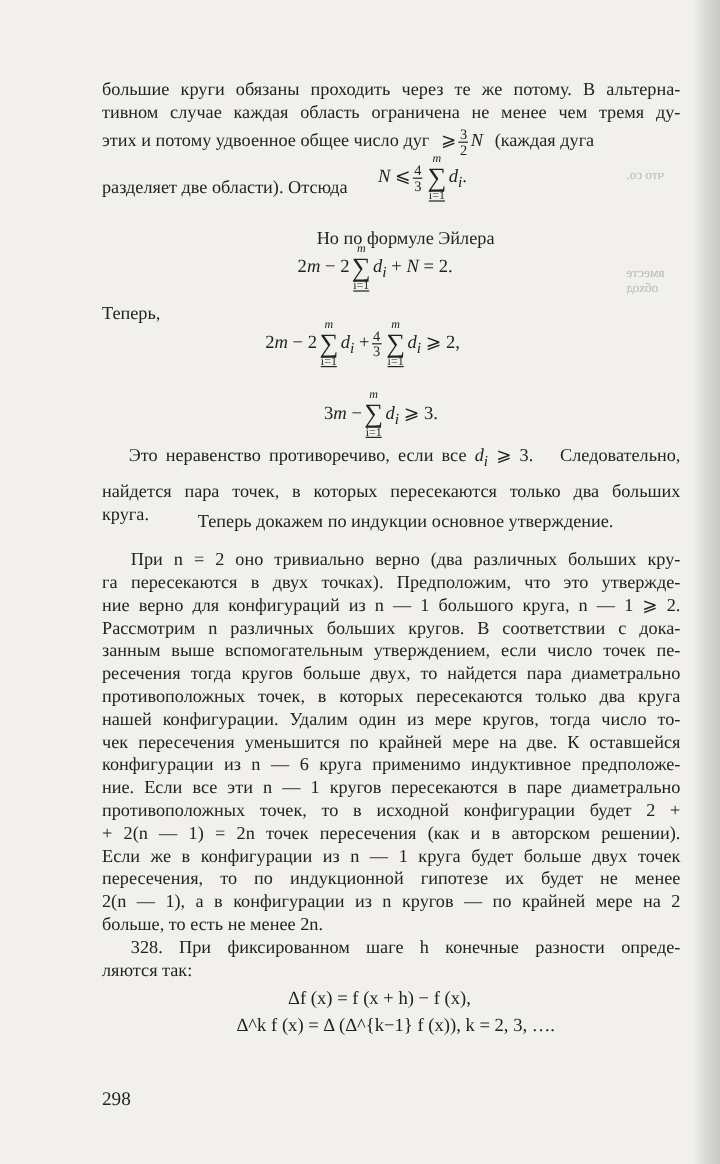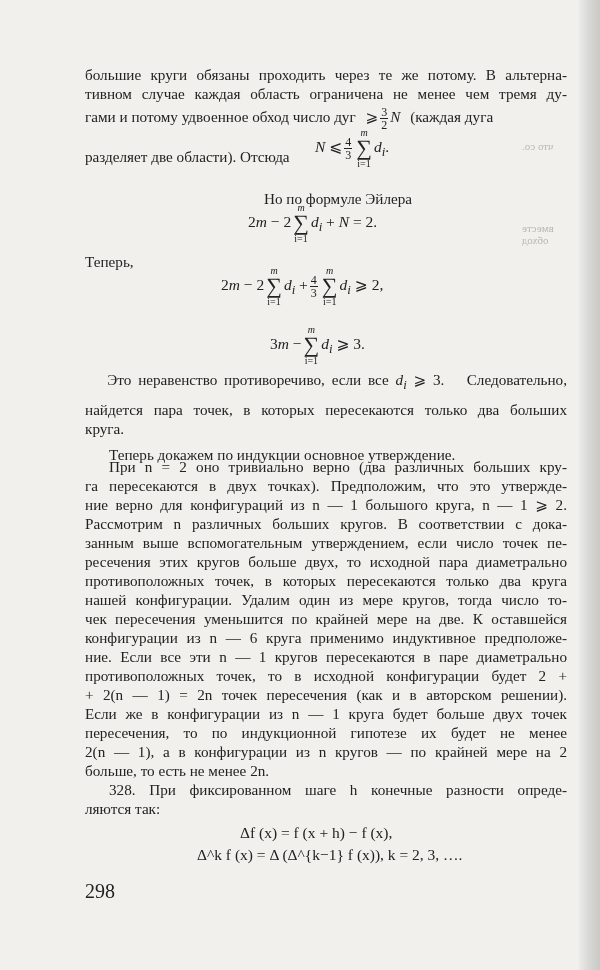--- a/index.html
+++ b/index.html
@@ -23,40 +23,40 @@
     position: absolute; left: 0; width: 482px; font-size: 15.2px;
     white-space: nowrap; line-height: 18px; text-align: justify;
   }
   .j { text-align-last: justify; }
   .ind { padding-left: 24px; box-sizing: border-box; }
   .f { position: absolute; font-size: 15.5px; white-space: nowrap; font-style: normal; }
   i { font-style: italic; }
   .sum { display: inline-block; position: relative; text-align: center; vertical-align: middle; margin: 0 2px; }
   .sum .sig { font-size: 22px; line-height: 20px; display:block; }
   .sum .top { font-size: 10px; font-style: italic; display:block; line-height: 10px; }
-  .sum .bot { font-size: 10px; display:block; line-height: 11px; }
+  .sum .bot { font-size: 10px; display:block; line-height: 11px; text-decoration: underline; }
   .frac { display: inline-block; vertical-align: middle; text-align: center; font-size: 12px; line-height: 12px; margin: 0 2px; }
   .frac span { display: block; }
   .frac .num { border-bottom: 1px solid #222; padding: 0 1px; }
-  .pageno { position: absolute; left: 85px; top: 880px; font-size: 20px; }
+  .pageno { position: absolute; left: 85px; top: 908px; font-size: 16px; }
 </style>
 </head>
 <body>
 
 <div class="edge"></div>
 <div class="bleed" style="top:140px">что со.</div>
 <div class="bleed" style="top:222px">вместе</div>
 <div class="bleed" style="top:234px">обход</div>
 
 <div class="page">
 
   <div class="line j" style="top:66px">большие круги обязаны проходить через те же потому. В альтерна-</div>
   <div class="line j" style="top:85px">тивном случае каждая область ограничена не менее чем тремя ду-</div>
   <div class="line" style="top:106px; text-align:left">
-    <span>гами и потому удвоенное обход число дуг</span>
+    <span>этих и потому удвоенное общее число дуг</span>
     <span style="display:inline-block; margin:0 6px;">
       ⩾<span class="frac"><span class="num">3</span><span>2</span></span><i>N</i>
     </span>
     <span>(каждая дуга</span>
   </div>
   <div class="line" style="top:148px; text-align:left">
     <span>разделяет две области). Отсюда</span>
   </div>
   <div class="f" style="left:230px; top:128px">
     <i>N</i> ⩽<span class="frac"><span class="num">4</span><span>3</span></span><span class="sum"><span class="top">m</span><span class="sig">∑</span><span class="bot">i=1</span></span><i>d<sub>i</sub></i>.
@@ -76,28 +76,28 @@
   </div>
 
   <div class="line" style="top:371px; text-align:center; word-spacing:3px">
     <span>Это неравенство противоречиво, если все</span>
     <i>d<sub>i</sub></i> ⩾ 3.
     <span style="float:right">Следовательно,</span>
   </div>
   <div class="line j" style="top:401px">найдется пара точек, в которых пересекаются только два больших</div>
   <div class="line" style="top:420px; text-align:left">круга.</div>
 
-  <div class="line ind" style="top:446px; text-align:left">Теперь докажем по индукции основное утверждение.</div>
+  <div class="line ind" style="top:426px; text-align:center">Теперь докажем по индукции основное утверждение.</div>
 
   <div class="line j ind" style="top:458px">При n = 2 оно тривиально верно (два различных больших кру-</div>
   <div class="line j" style="top:477px">га пересекаются в двух точках). Предположим, что это утвержде-</div>
   <div class="line j" style="top:496px">ние верно для конфигураций из n — 1 большого круга, n — 1 ⩾ 2.</div>
   <div class="line j" style="top:515px">Рассмотрим n различных больших кругов. В соответствии с дока-</div>
   <div class="line j" style="top:534px">занным выше вспомогательным утверждением, если число точек пе-</div>
-  <div class="line j" style="top:553px">ресечения этих кругов больше двух, то исходной пара диаметрально</div>
+  <div class="line j" style="top:553px">ресечения тогда кругов больше двух, то найдется пара диаметрально</div>
   <div class="line j" style="top:572px">противоположных точек, в которых пересекаются только два круга</div>
   <div class="line j" style="top:591px">нашей конфигурации. Удалим один из мере кругов, тогда число то-</div>
   <div class="line j" style="top:610px">чек пересечения уменьшится по крайней мере на две. К оставшейся</div>
   <div class="line j" style="top:629px">конфигурации из n — 6 круга применимо индуктивное предположе-</div>
   <div class="line j" style="top:648px">ние. Если все эти n — 1 кругов пересекаются в паре диаметрально</div>
   <div class="line j" style="top:667px">противоположных точек, то в исходной конфигурации будет 2 +</div>
   <div class="line j" style="top:686px">+ 2(n — 1) = 2n точек пересечения (как и в авторском решении).</div>
   <div class="line j" style="top:705px">Если же в конфигурации из n — 1 круга будет больше двух точек</div>
   <div class="line j" style="top:724px">пересечения, то по индукционной гипотезе их будет не менее</div>
   <div class="line j" style="top:743px">2(n — 1), а в конфигурации из n кругов — по крайней мере на 2</div>

